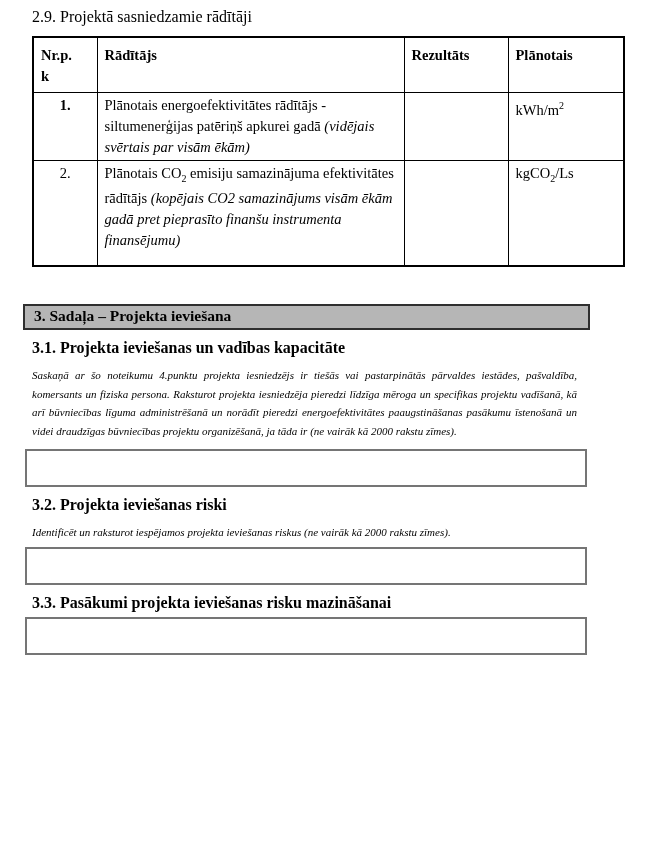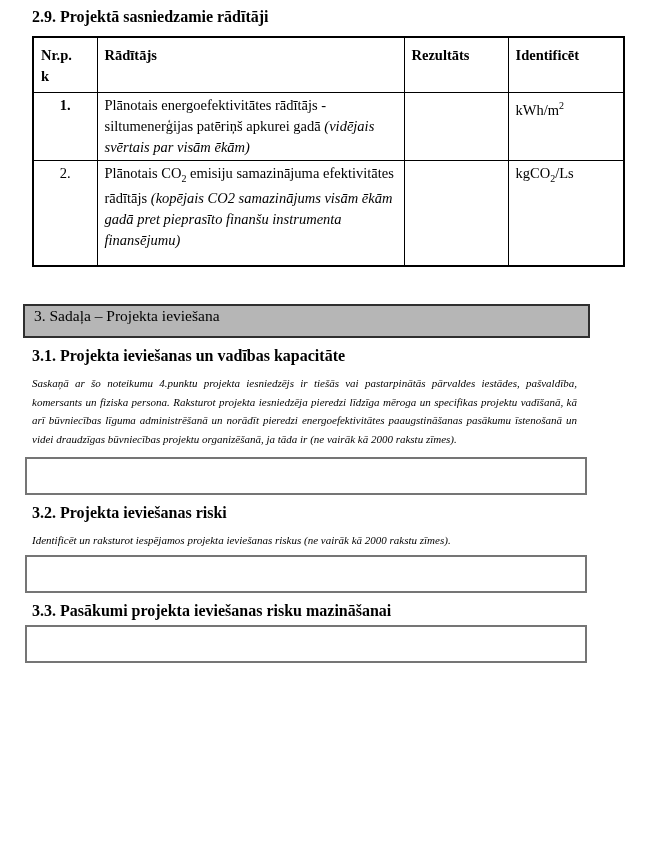--- a/index.html
+++ b/index.html
@@ -6,21 +6,21 @@
   body{
     width:645px;height:841px;
     background:#ffffff;color:#000000;
     font-family:"Liberation Serif", serif;
     overflow:hidden;
   }
   .page{position:relative;width:645px;height:841px;}
 
   .title29{
     margin:8px 0 0 32px;
-    font-size:16px;font-weight:bold;
+    font-size:16px;font-weight:normal;
   }
 
   table.indicators{
     margin:10px 0 0 32px;
     width:591px;
     border-collapse:collapse;
     border:2px solid #000;
     font-size:14.5px;
     table-layout:fixed;
   }
@@ -44,25 +44,25 @@
 
   .note{
     margin:3px 0 0 32px;
     width:522px;
     font-size:13.5px;font-weight:bold;line-height:17px;
   }
 
   .section-bar{
     box-sizing:border-box;
     margin:37px 0 0 23px;
-    width:567px;height:34px;
+    width:567px;height:26px;
     background:#b6b6b6;
     border:2px solid #2f2f2f;
     padding:1px 0 0 9px;
-    font-size:15.5px;font-weight:normal;
+    font-size:15.5px;font-weight:bold;
   }
 
   h2.sec{
     margin:9px 0 0 32px;
     font-size:16px;font-weight:bold;
   }
   h2.gap-lg{}
 
   p.desc{
     margin:9px 0 0 32px;
@@ -95,21 +95,21 @@
         <col class="c2">
         <col class="c3">
         <col class="c4">
       </colgroup>
     <thead>
       <tr class="hdr">
         <th class="c-num">Nr.p.
 k</th>
         <th>Rādītājs</th>
         <th>Rezultāts</th>
-        <th>Identificēt</th>
+        <th>Plānotais</th>
       </tr>
     </thead>
     <tbody>
       <tr class="r1">
         <td class="num bold">1.</td>
         <td><span>Plānotais energoefektivitātes rādītājs - siltumenerģijas patēriņš apkurei gadā </span><span class="ital">(vidējais svērtais par visām ēkām)</span></td>
         <td></td>
         <td class="unit-mid"><span>kWh/m</span><sup>2</sup></td>
       </tr>
       <tr class="r2">

